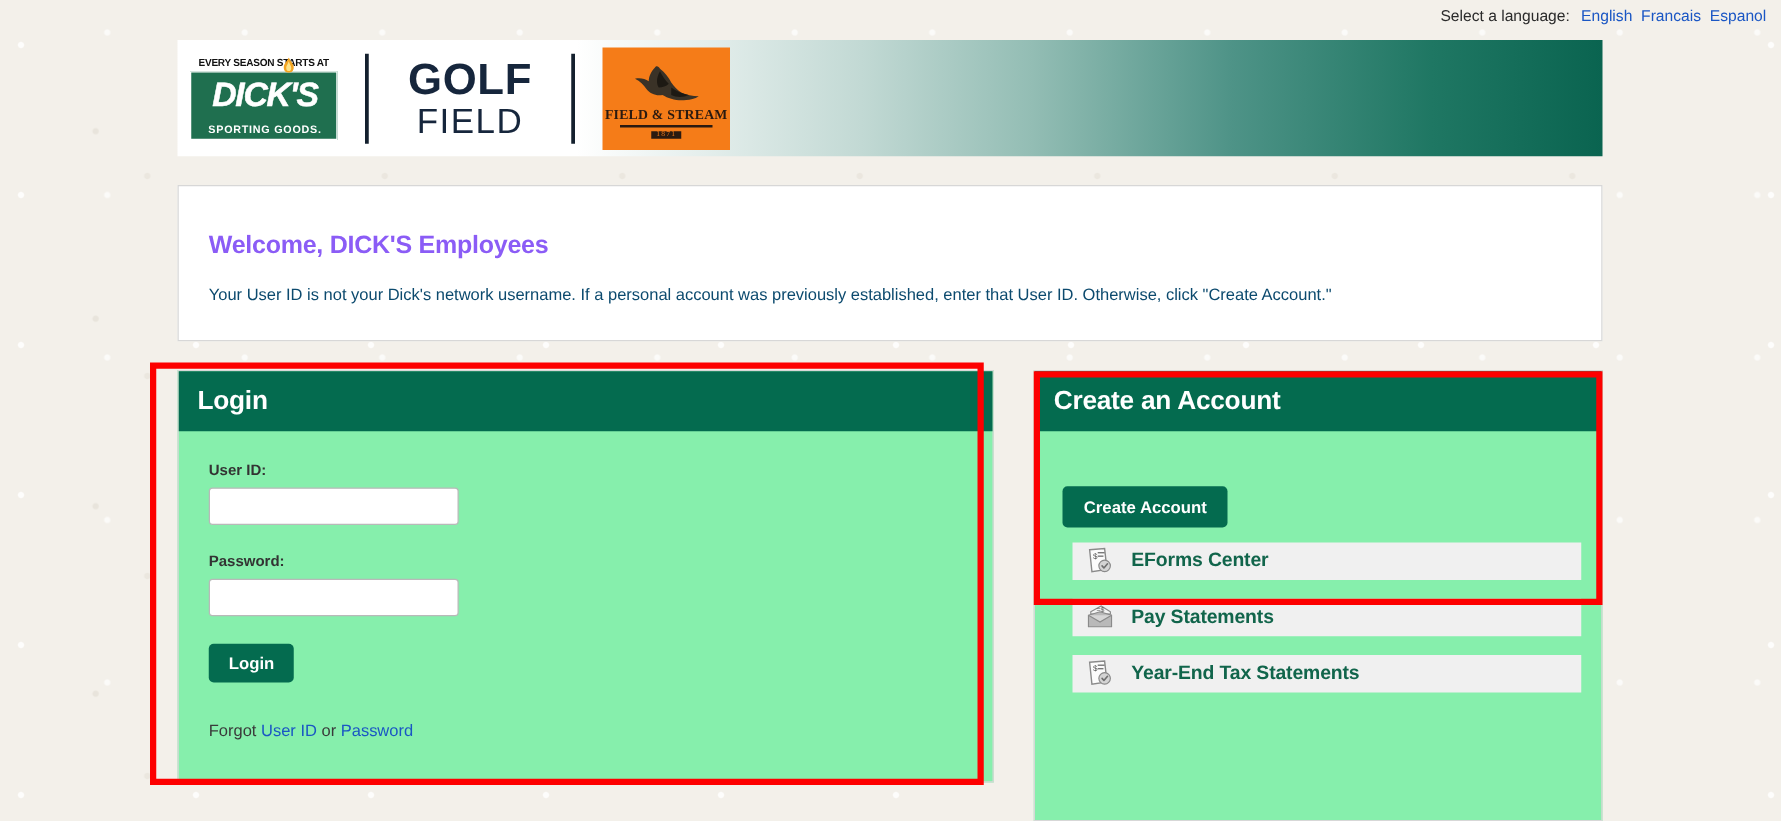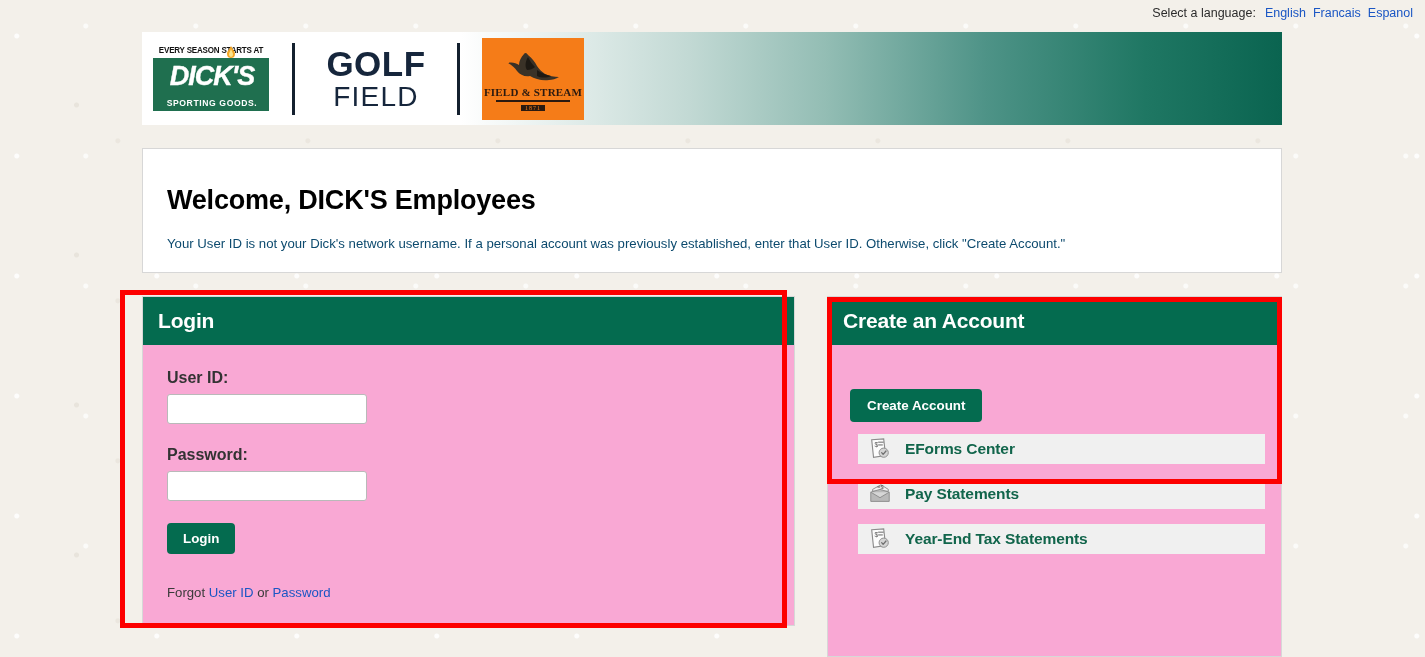--- a/index.html
+++ b/index.html
@@ -220,36 +220,36 @@
     position: absolute;
     left: 142px;
     top: 148px;
     width: 1140px;
     height: 125px;
     background: #ffffff;
     border: 1px solid #d7d7d7;
     padding: 36px 24px 0 24px;
   }
   .welcome-title {
-    font-size: 27px;
-    font-weight: bold;
-    color: #000000;
+    font-size: 20px;
+    font-weight: bold;
+    color: #8b5cf6;
     letter-spacing: -0.2px;
   }
   .welcome-text {
     margin-top: 19px;
     font-size: 13.2px;
     color: #0c4a6e;
     line-height: 1.3;
   }
 
   
   .panel {
     position: absolute;
-    background: #f9a8d4;
+    background: #86efac;
     border: 1px solid #d7d7d7;
   }
   .panel-header {
     background: #046b4f;
     height: 48px;
     display: flex;
     align-items: center;
     padding-left: 15px;
   }
   .panel-header-title {
@@ -261,21 +261,21 @@
 
   
   .login-panel {
     left: 142px;
     top: 296px;
     width: 653px;
     height: 330px;
   }
   .login-body { padding: 24px 24px 0 24px; }
   .field-label {
-    font-size: 16px;
+    font-size: 12px;
     font-weight: bold;
     color: #333333;
     margin-bottom: 7px;
   }
   .text-input {
     width: 200px;
     height: 30px;
     border: 1px solid #b9b9b9;
     border-radius: 3px;
     background: #ffffff;

